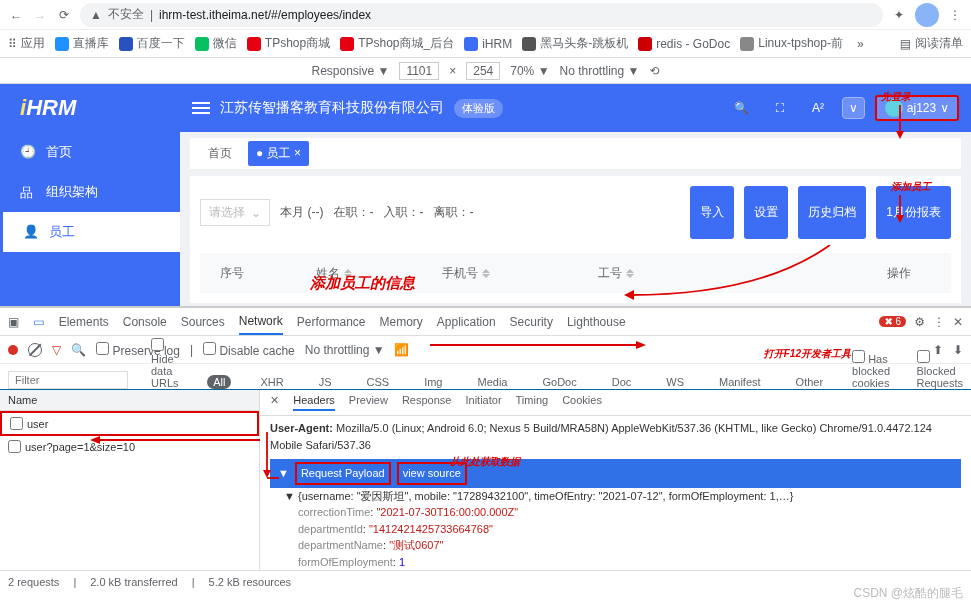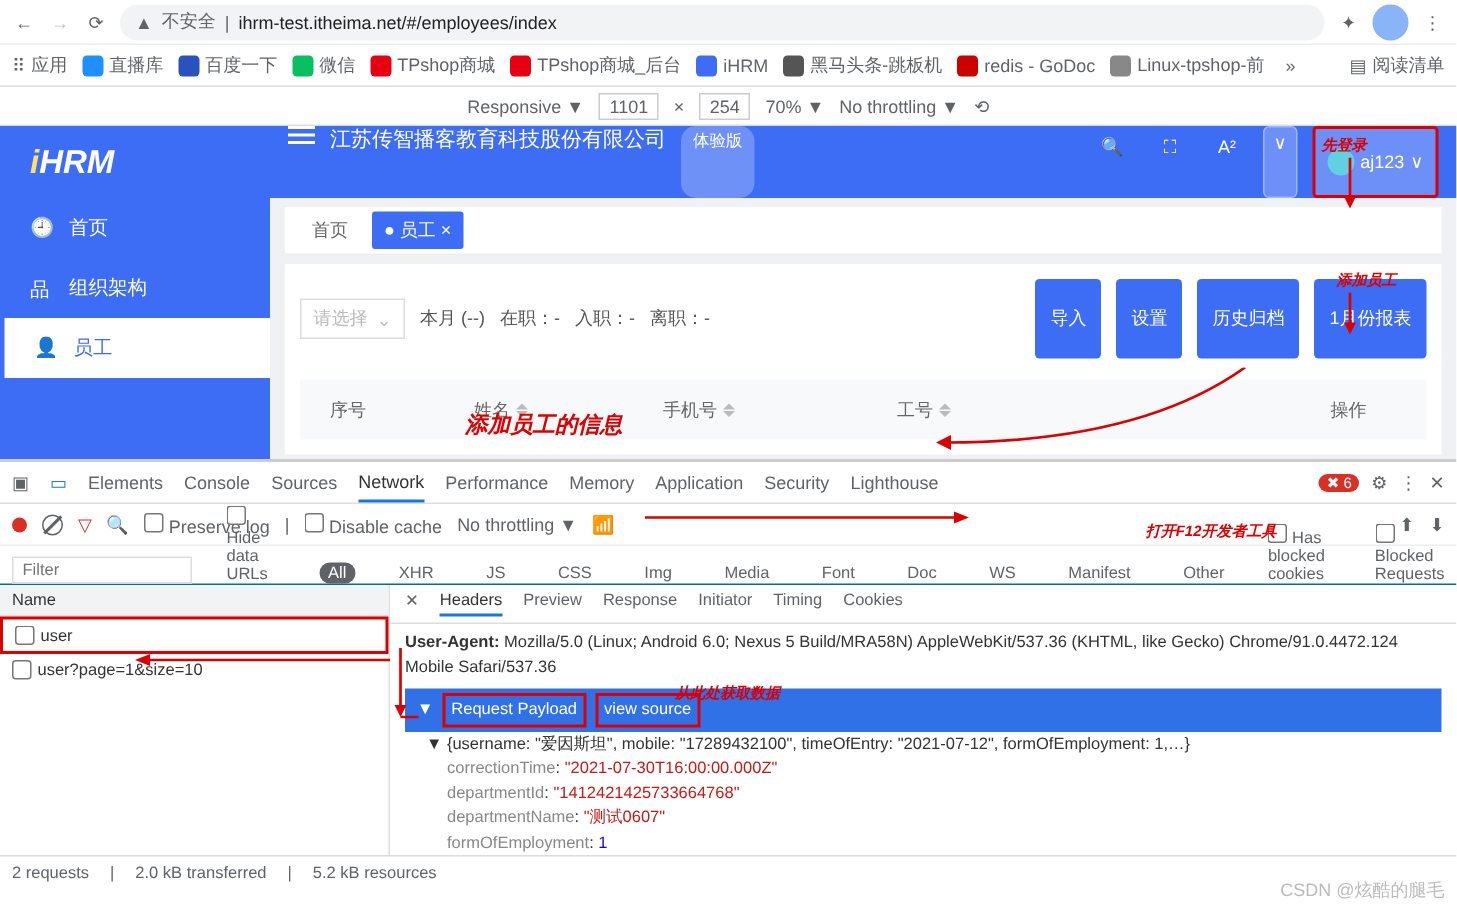--- a/index.html
+++ b/index.html
@@ -25,21 +25,21 @@
 
 .app-area { height: 222px; background: #f0f1f5; display: flex; position: relative; }
 .sidebar { width: 180px; background: #3e6df5; color: #fff; display: flex; flex-direction: column; }
 .logo { height: 48px; display: flex; align-items: center; padding-left: 20px; font-size: 22px; font-style: italic; font-weight: bold; }
 .logo .i-dot { color: #ffe066; }
 .nav-item { height: 40px; display: flex; align-items: center; gap: 10px; padding-left: 20px; font-size: 13px; cursor: pointer; }
 .nav-item.active { background: #fff; color: #3e6df5; border-left: 3px solid #3e6df5; }
 .nav-ic { width: 16px; height: 16px; }
 
 .main { flex: 1; display: flex; flex-direction: column; }
-.topbar { height: 48px; background: #3e6df5; display: flex; padding: 0 12px; gap: 10px; color: #fff; }
+.topbar { height: 48px; background: #3e6df5; display: flex; align-items: center; padding: 0 12px; gap: 10px; color: #fff; }
 .hamburger { width: 18px; display: flex; flex-direction: column; gap: 3px; }
 .hamburger div { height: 2px; background: #fff; }
 .company { font-size: 14px; }
 .trial-badge { background: rgba(255,255,255,0.25); border-radius: 10px; padding: 2px 8px; font-size: 11px; }
 .topbar-spacer { flex: 1; }
 .top-btn { width: 28px; height: 28px; display: flex; align-items: center; justify-content: center; }
 .sel-btn { background: #6c8ff8; border: 1px solid #a0b7ff; border-radius: 4px; padding: 3px 6px; }
 .user-chip { border: 2px solid #d00; padding: 2px 8px; display: flex; align-items: center; gap: 4px; background: #6c8ff8; border-radius: 3px; }
 .user-chip .u-av { width: 18px; height: 18px; border-radius: 50%; background: #5fd1e0; }
 
@@ -296,21 +296,21 @@
 
   <div class="dt-filter-row">
     <input class="filter-input" placeholder="Filter" style="">
     <label><input type="checkbox" style=""> <span>Hide data URLs</span></label>
     <span class="pill all">All</span>
     <span class="pill">XHR</span>
     <span class="pill">JS</span>
     <span class="pill">CSS</span>
     <span class="pill">Img</span>
     <span class="pill">Media</span>
-    <span class="pill">Font</span>
+    <span class="pill">GoDoc</span>
     <span class="pill">Doc</span>
     <span class="pill">WS</span>
     <span class="pill">Manifest</span>
     <span class="pill">Other</span>
     <label><input type="checkbox" style=""> <span>Has blocked cookies</span></label>
     <label><input type="checkbox" style=""> <span>Blocked Requests</span></label>
   </div>
 
   <div class="dt-body">
     <div class="req-list">

